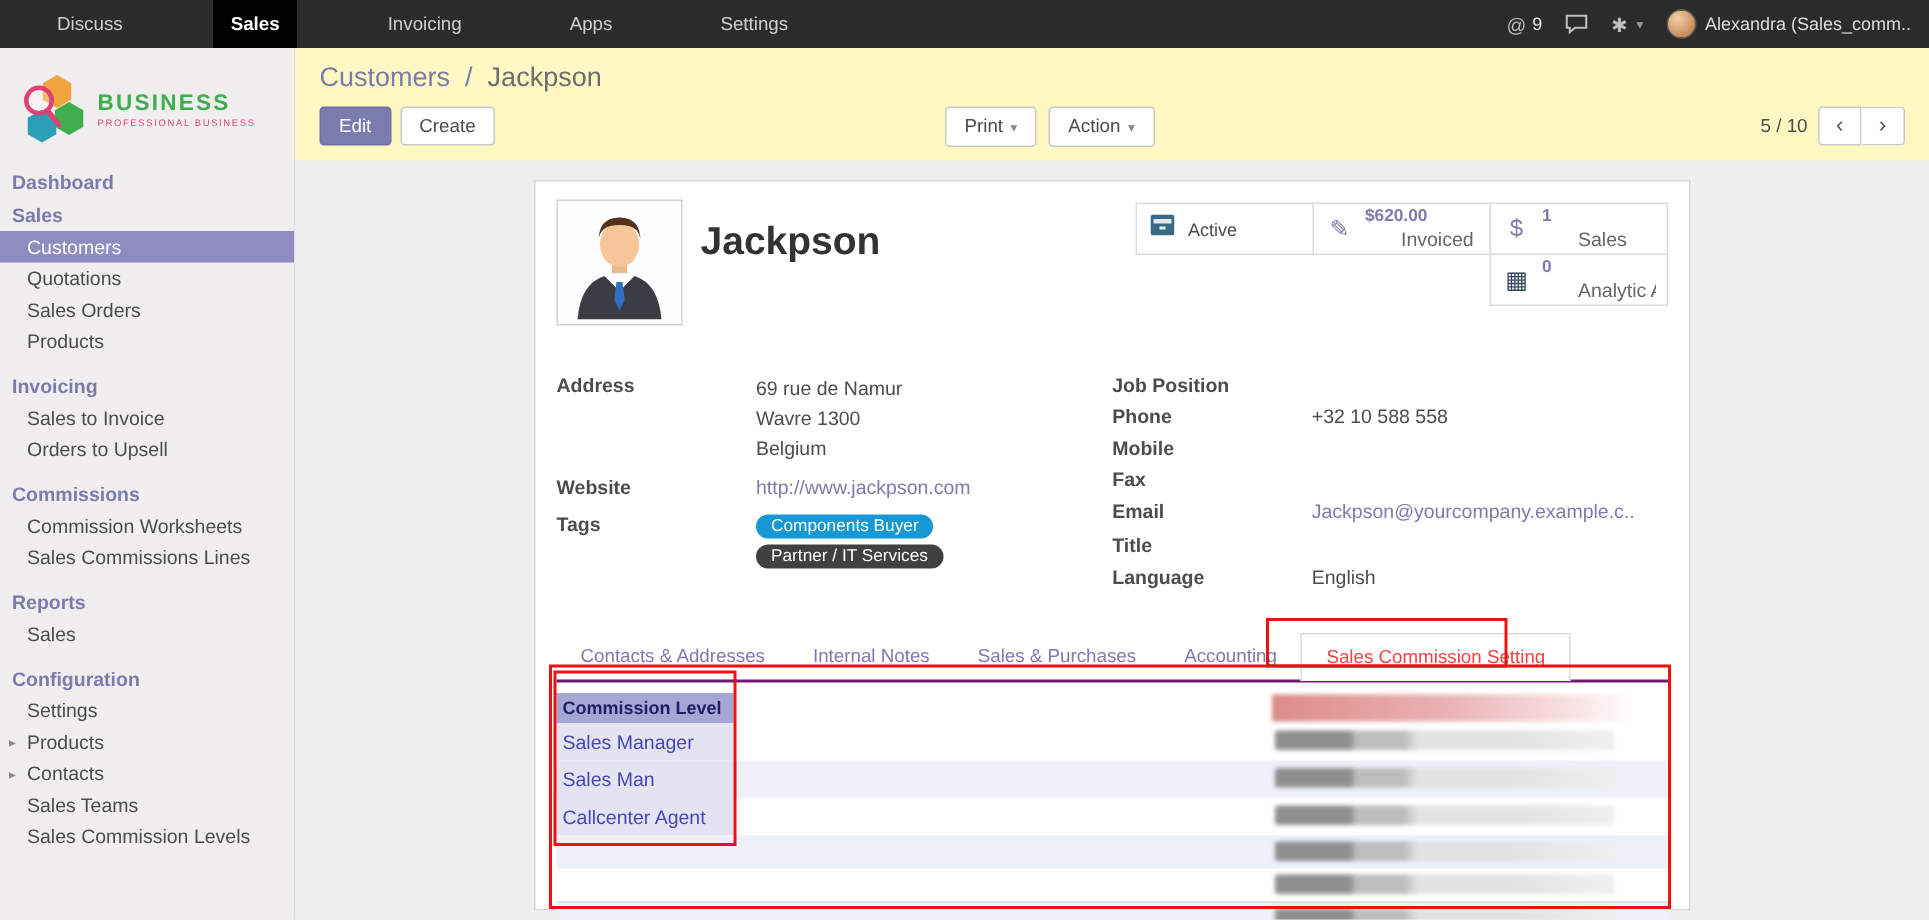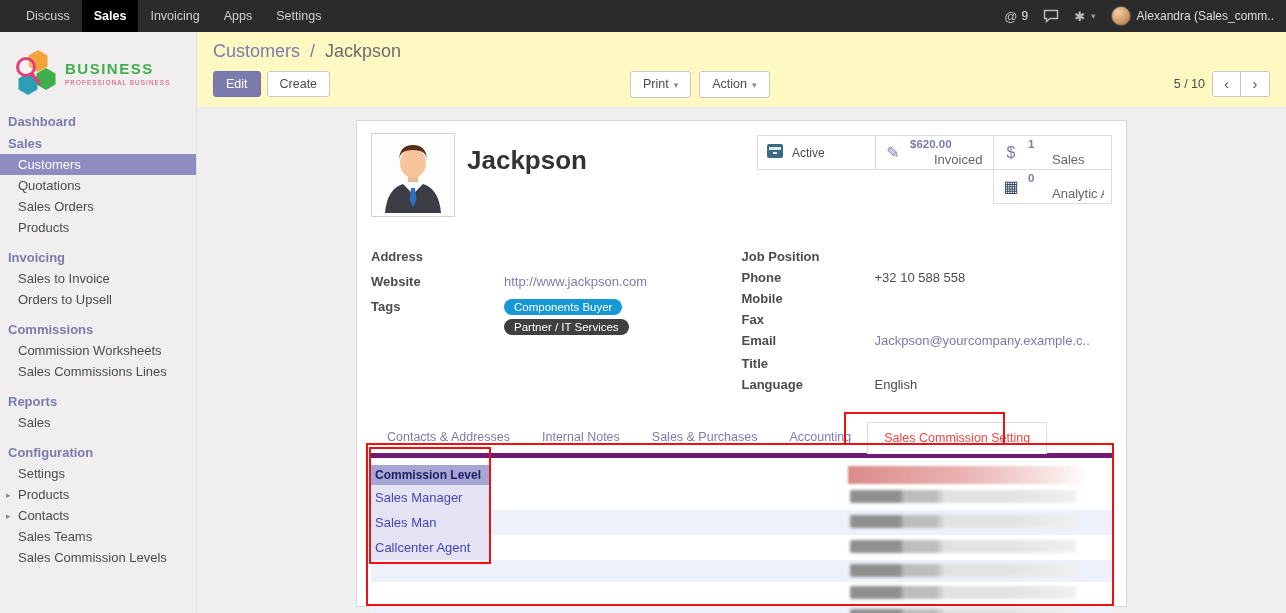--- a/index.html
+++ b/index.html
@@ -5,21 +5,21 @@
   * { box-sizing: border-box; }
   html,body { margin:0; padding:0; }
   body {
     width:1286px; height:613px; overflow:hidden;
     font-family:"Liberation Sans", sans-serif;
     background:#efeff0; color:#4c4c4c;
   }
 
   
   .topbar { height:32px; background:#2b2b2b; display:flex; justify-content:space-between; color:#cfcfcf; font-size:12.5px; }
-  .topbar-menus { display:flex; align-items:stretch; padding-left:14px; }
+  .topbar-menus { display:flex; align-items:stretch; padding-left:26px;gap:48px; }
   .menu-item { padding:0 12px; display:flex; align-items:center; cursor:pointer; }
   .menu-item.active { background:#000; color:#fff; font-weight:bold; }
   .topbar-right { display:flex; align-items:center; gap:15px; padding-right:12px; }
   .tb-group { display:flex; align-items:center; gap:4px; cursor:pointer; }
   .tb-at { font-size:13px; color:#bdbdbd; }
   .tb-count { font-size:12px; color:#e6e6e6; }
   .tb-caret { font-size:9px; color:#9a9a9a; margin-left:2px; }
   .tb-user { display:flex; align-items:center; gap:6px; cursor:pointer; }
   .tb-avatar { width:20px; height:20px; border-radius:50%; background:radial-gradient(circle at 35% 30%, #f3cfa6, #c98c5a 70%, #9a6339); border:1px solid #555; }
   .tb-username { font-size:12px; color:#ddd; white-space:nowrap; }
@@ -82,21 +82,21 @@
   .frow { display:flex; font-size:13px; min-height:17px; margin-bottom:4px; }
   .flabel { width:133px; font-weight:bold; color:#4c4c4c; flex-shrink:0; }
   .fvalue { color:#4c4c4c; }
   .fvalue.link { color:#7c7bad; cursor:pointer; }
   .addr div { line-height:20px; }
   .tag { display:inline-block; padding:2px 10px; border-radius:10px; color:#fff; font-size:11.5px; margin-right:6px; cursor:pointer; }
   .tag-blue { background:#1698d4; }
   .tag-purple { background:#404040; }
 
   
-  .tabs { display:flex; margin:24px 14px 0 14px; border-bottom:5px solid #701a75; }
+  .tabs { display:flex; margin:24px 14px 0 14px; border-bottom:2px solid #701a75; }
   .tab { padding:8px 16px; font-size:12.5px; color:#7c7bad; cursor:pointer; }
   .tab.active { background:#fff; border:1px solid #ddd; border-bottom:1px solid #fff; color:#ef4444; margin-bottom:-1px; }
 
   
   .ctable { margin:7px 14px 0 14px; font-size:13px; }
   .t-head { height:20px; position:relative; }
   .t-head-cell { display:inline-block; width:118px; height:20px; background:#a6a6d4; color:#1f1f63; font-weight:bold; font-size:12px; line-height:20px; padding-left:4px; cursor:pointer; }
   .redact-pink { position:absolute; left:477px; top:1px; width:237px; height:18px;
     background:linear-gradient(90deg,#dd8a8a,#eab4b4 50%,#f6dcdc 80%,rgba(246,220,220,0.1));
     filter:blur(1.3px); }
@@ -272,20 +272,25 @@
                 <span class="stat-lbl">Analytic Acco...</span>
               </span>
             </button>
           </div>
         </div>
 
         <div class="fields">
           <div class="fcol">
             <div class="frow">
               <span class="flabel">Address</span>
+              <span class="fvalue addr">
+                <div>69 rue de Namur</div>
+                <div>Wavre 1300</div>
+                <div>Belgium</div>
+              </span>
             </div>
             <div class="frow" style="margin-top:8px;">
               <span class="flabel">Website</span>
               <span class="fvalue link">http://www.jackpson.com</span>
             </div>
             <div class="frow" style="margin-top:8px;">
               <span class="flabel">Tags</span>
               <span class="fvalue">
                 <span class="tag tag-blue">Components Buyer</span><br>
                 <span class="tag tag-purple" style="margin-top:4px;">Partner / IT Services</span>

